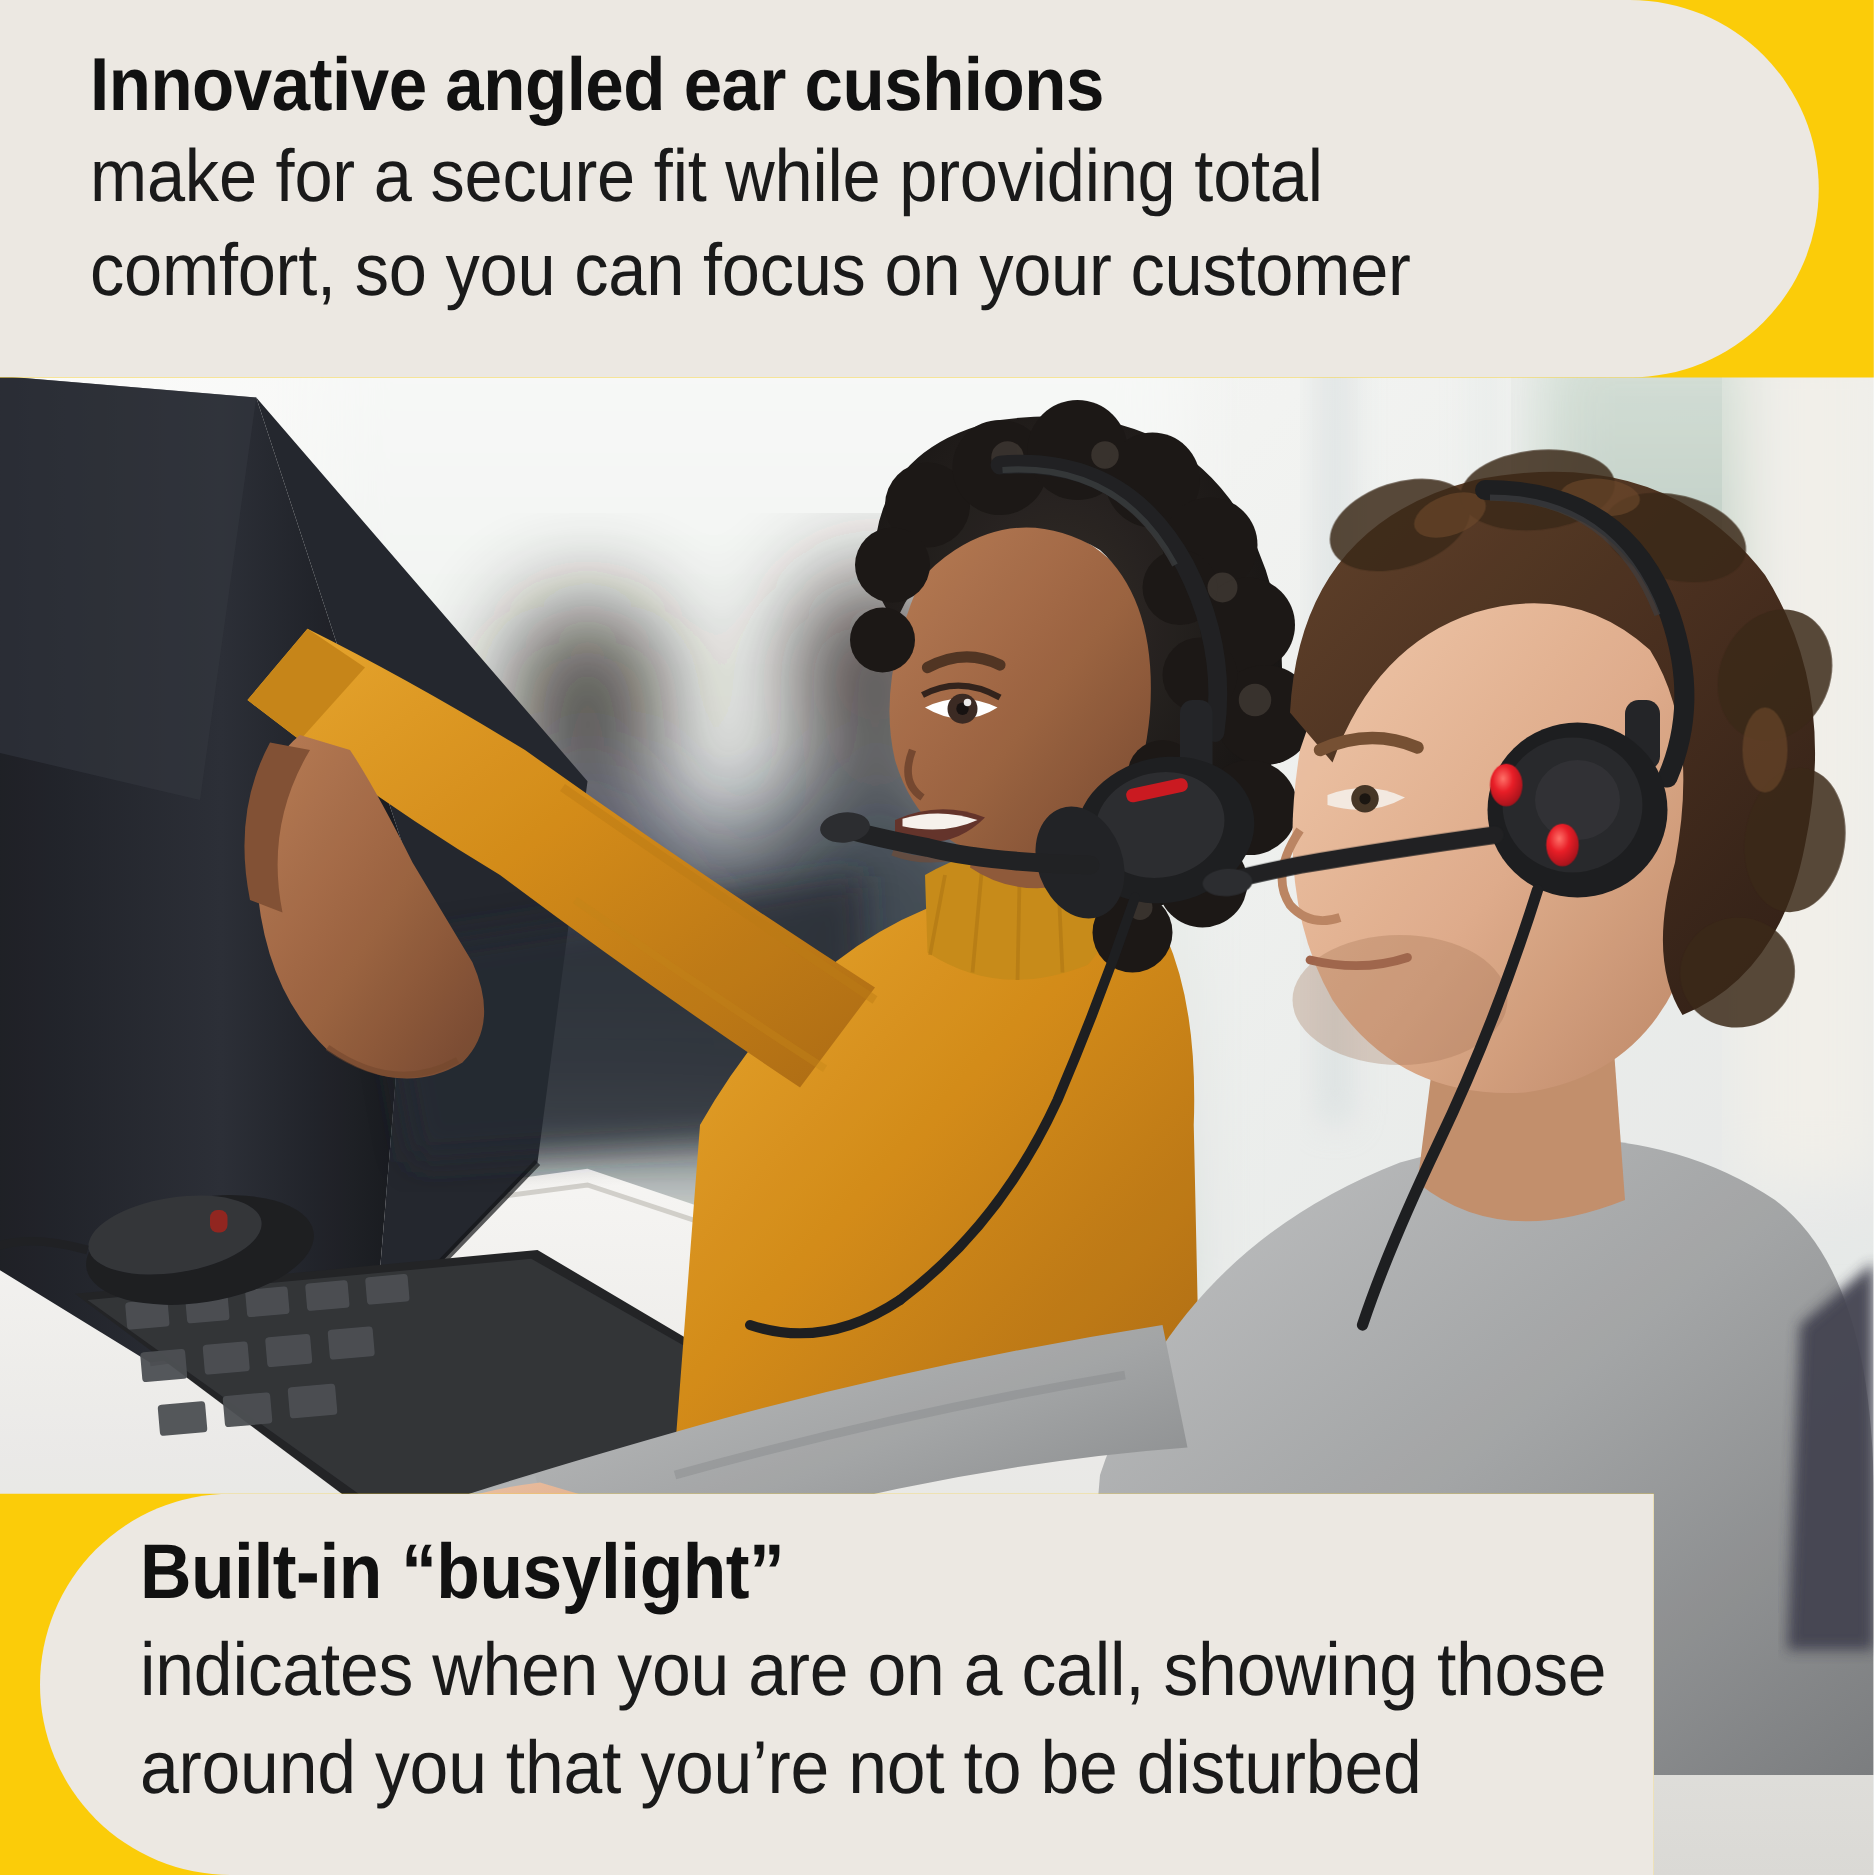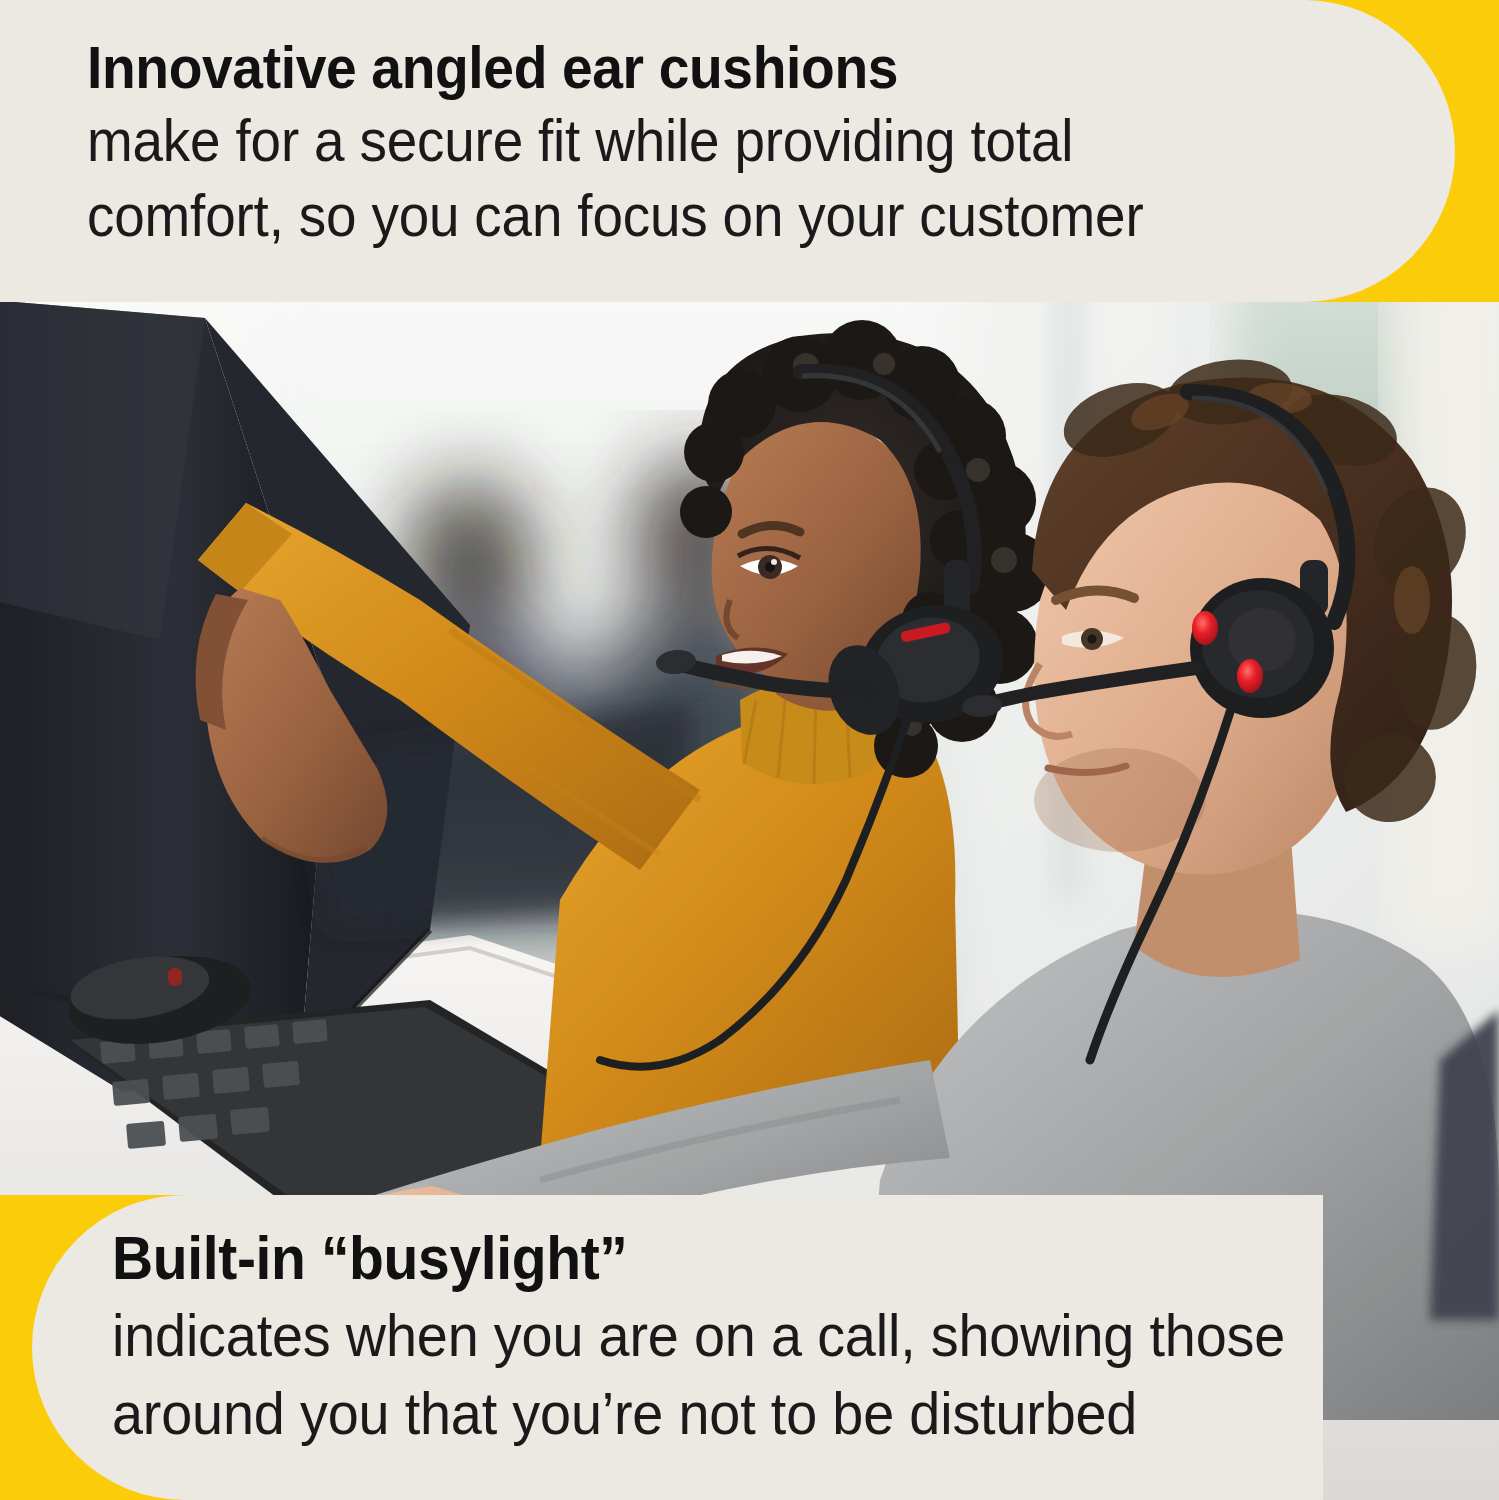--- a/index.html
+++ b/index.html
@@ -46,21 +46,20 @@
     width: 1455px;
     height: 302px;
     background: #ece8e2;
     border-radius: 0 170px 170px 0;
   }
   .banner-top .card-text {
     position: absolute;
     left: 72px;
     top: 36px;
     width: 1300px;
-    margin-left: 15px;
   }
 
   .banner-bottom {
     position: absolute;
     left: 0; bottom: 0;
     width: 1323px;
     height: 305px;
     background: #fbcc09;
     overflow: hidden;
     z-index: 5;

